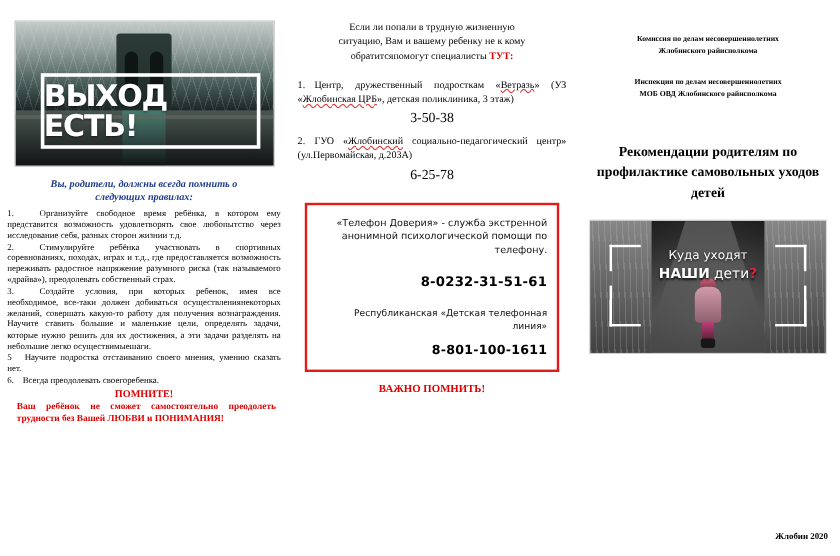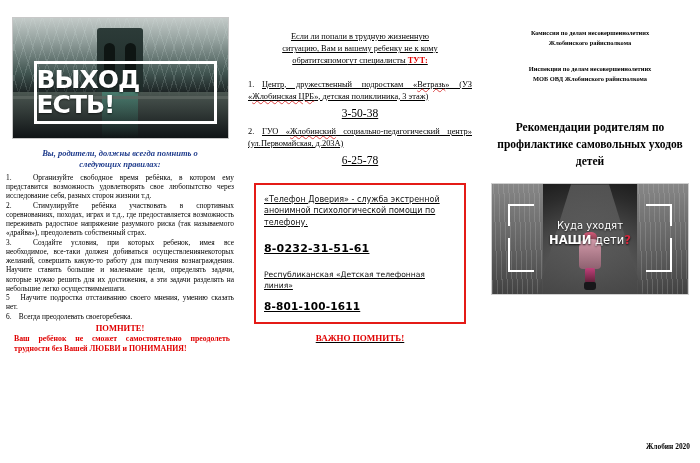--- a/index.html
+++ b/index.html
@@ -6,21 +6,21 @@
   body{
     width:700px;height:463px;background:#ffffff;
     font-family:"Liberation Serif", serif;
     color:#000;overflow:hidden;
   }
   .page{position:relative;width:700px;height:463px;display:flex;}
 
   
   .col{box-sizing:border-box;position:relative;}
   .col-left{width:240px;padding:0 6px;}
-  .col-mid{width:240px;padding:14px 8px;text-decoration:underline;}
+  .col-mid{width:240px;padding:0 8px;}
   .col-right{width:220px;padding:0 6px;}
 
   
   .bridge-img{
     position:relative;margin:17px auto 0 auto;width:215px;height:120px;
     border:1px solid #c8c8c8;overflow:hidden;
     background:
       linear-gradient(to bottom,
         rgba(196,203,201,1) 0%,
         rgba(150,163,160,1) 18%,
@@ -91,21 +91,21 @@
   .wavy{
     text-decoration:underline;
     -webkit-text-decoration-line:underline;
     text-decoration-style:wavy;
     text-decoration-color:#d44;
     text-underline-offset:1px;
   }
   .phones{text-align:center;font-size:11.5px;line-height:1.45;margin:2px 0 0 0;}
   .trust-box{
     margin:14px 6px 0 6px;border:2px solid #e41b17;background:#fff;
-    padding:9px 8px 10px 8px;text-align:left;
+    padding:9px 8px 10px 8px;text-align:right;
     font-family:"DejaVu Sans", sans-serif;
   }
   .trust-desc{font-size:8px;line-height:1.45;color:#111;}
   .trust-num1{font-size:11px;font-weight:bold;margin-top:14px;letter-spacing:.2px;}
   .trust-sub{font-size:7.6px;line-height:1.4;margin-top:15px;color:#111;}
   .trust-num2{font-size:10.5px;font-weight:bold;margin-top:8px;letter-spacing:.2px;}
   .important-head{
     text-align:center;color:#e00000;font-weight:bold;font-size:9px;margin:9px 0 1px 0;
   }
   .important-body{font-size:8.4px;line-height:1.4;text-align:justify;margin:0 2px;}
@@ -157,21 +157,21 @@
   .kf-tl-v{left:0;top:0;width:2px;height:22px;}
   .kf-tr-h{right:0;top:0;width:26px;height:2px;}
   .kf-tr-v{right:0;top:0;width:2px;height:22px;}
   .kf-bl-h{left:0;bottom:0;width:26px;height:2px;}
   .kf-bl-v{left:0;bottom:0;width:2px;height:22px;}
   .kf-br-h{right:0;bottom:0;width:26px;height:2px;}
   .kf-br-v{right:0;bottom:0;width:2px;height:22px;}
   .kf-l{left:0;top:34px;width:2px;height:34px;}
   .kf-r{right:0;top:34px;width:2px;height:34px;}
   .kids-cap{
-    position:absolute;left:0;right:0;top:36px;text-align:center;color:#fff;
+    position:absolute;left:0;right:0;top:24px;text-align:center;color:#fff;
     font-family:"DejaVu Sans", sans-serif;font-size:10px;line-height:1.25;
     text-shadow:0 1px 2px rgba(0,0,0,.85);
   }
   .kids-cap .l2{font-size:11.5px;}
   .kids-cap b{font-weight:bold;}
   .kids-cap .q{color:#d7263d;font-weight:bold;}
   .footer-city{
     position:absolute;right:10px;bottom:12px;font-size:7.4px;font-weight:bold;
   }
 </style>

